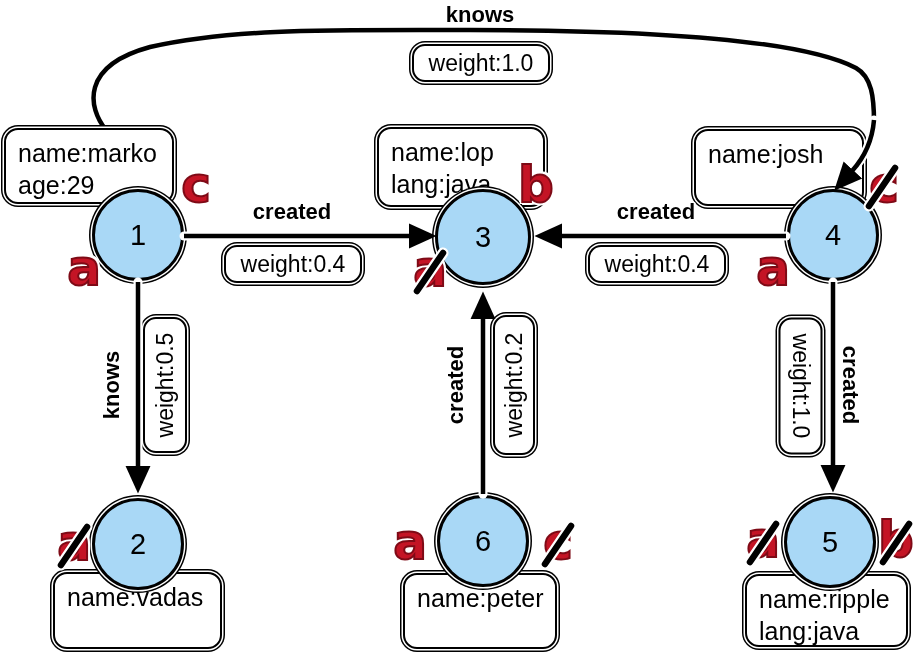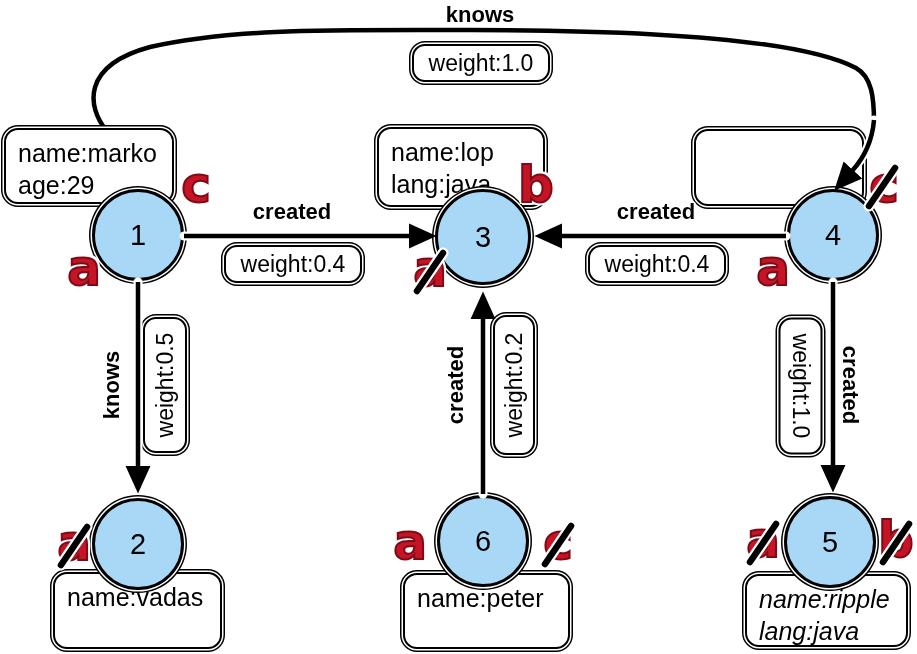--- a/index.html
+++ b/index.html
@@ -71,28 +71,29 @@
 
   <div class="pbox" style="left:4px;top:128px;width:170px;height:76px;">
     <div>name:marko</div>
     <div>age:29</div>
   </div>
   <div class="pbox" style="left:349px;top:127px;width:168px;height:80px;margin-left:28px;">
     <div>name:lop</div>
     <div>lang:java</div>
   </div>
   <div class="pbox" style="left:694px;top:129px;width:170px;height:77px;">
+    <div>name:josh</div>
   </div>
   <div class="pbox" style="left:53px;top:572px;width:169px;height:77px;">
     <div>name:vadas</div>
   </div>
-  <div class="pbox" style="left:403px;top:573px;width:167px;height:76px;">
+  <div class="pbox" style="left:403px;top:573px;width:154px;height:76px;">
     <div>name:peter</div>
   </div>
-  <div class="pbox" style="left:745px;top:574px;width:163px;height:73px;font-style:italic;">
+  <div class="pbox" style="left:745px;top:574px;width:163px;height:73px;">
     <div>name:ripple</div>
     <div>lang:java</div>
   </div>
 
   <div class="wbox" style="left:412px;top:44px;width:138px;height:38px;">
     <span>weight:1.0</span>
   </div>
   <div class="wbox" style="left:224px;top:245px;width:138px;height:38px;">
     <span>weight:0.4</span>
   </div>

